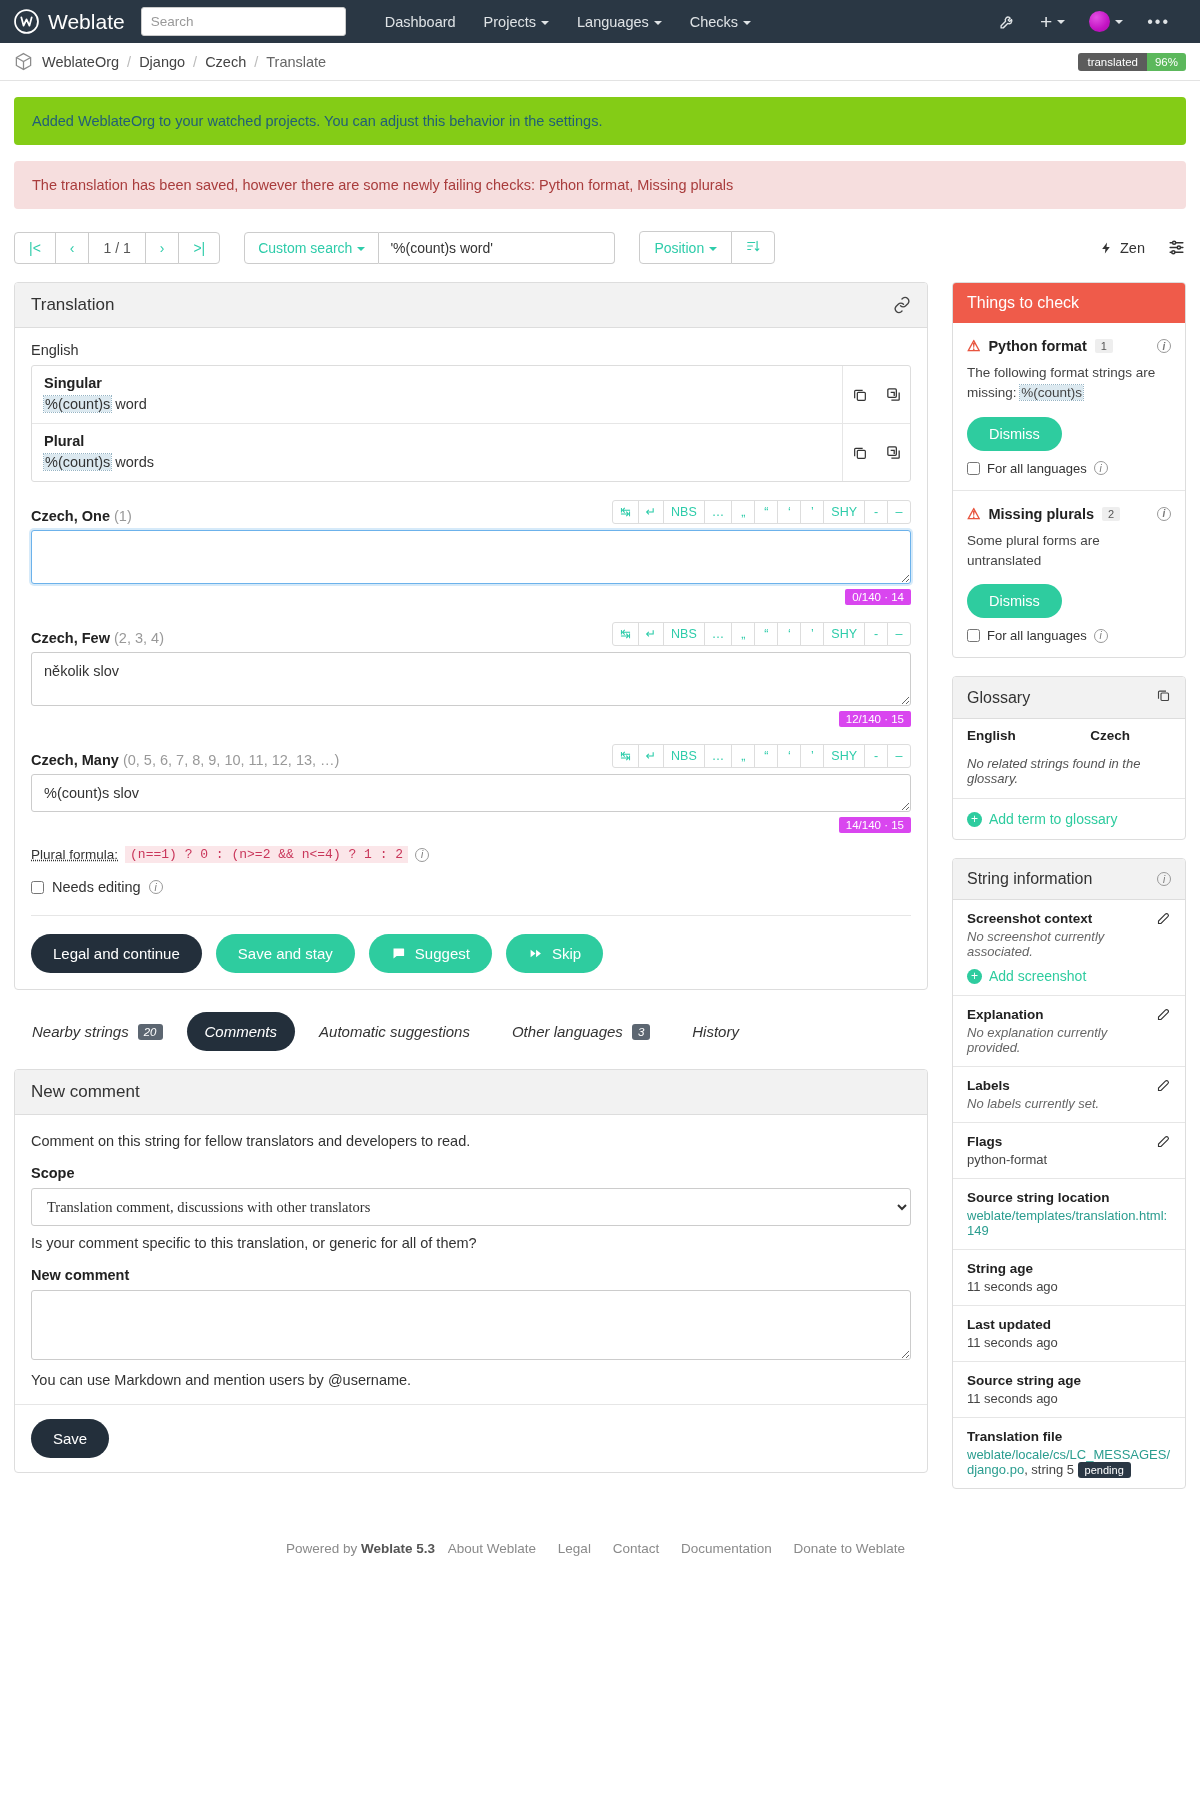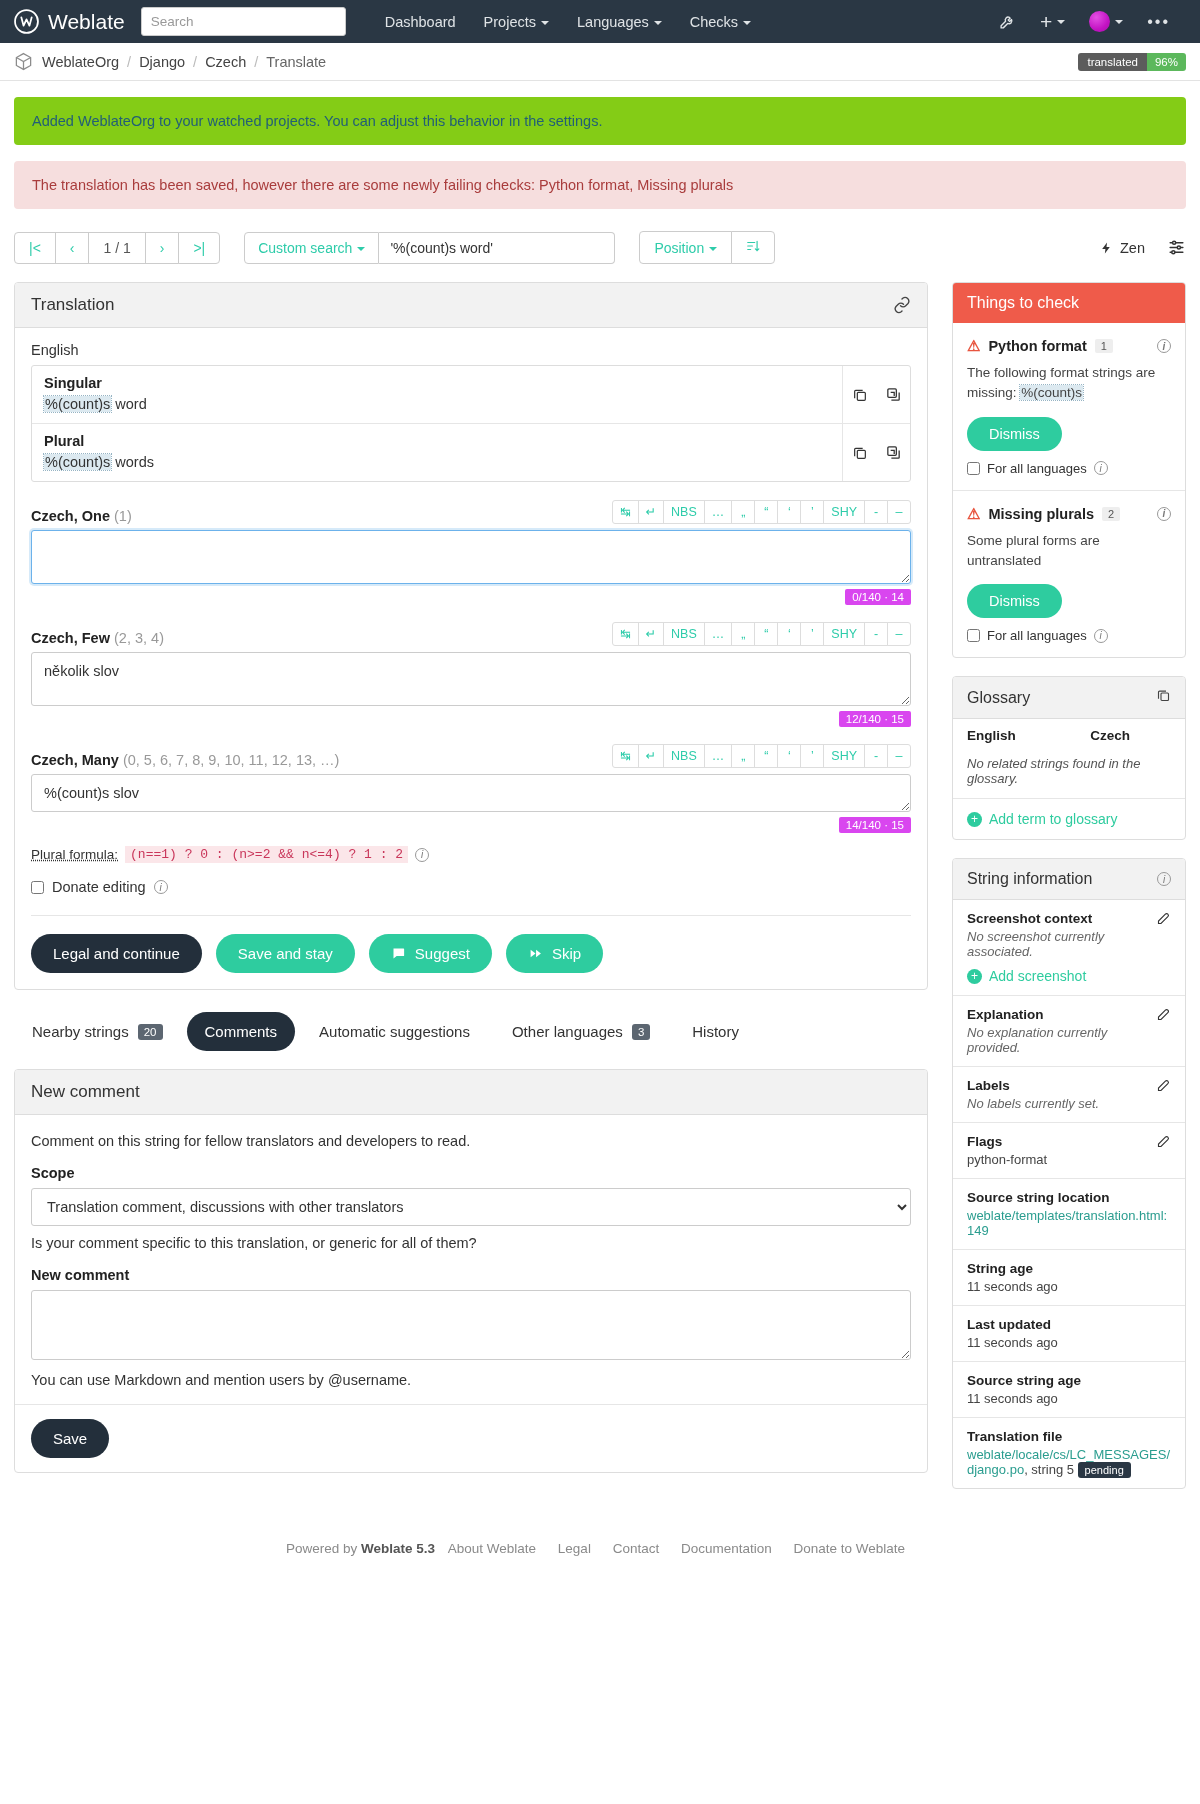--- a/index.html
+++ b/index.html
@@ -117,29 +117,29 @@
 
   .actions { display:flex; gap:14px; margin-top:20px; padding-top:18px; border-top:1px solid #e6e6e6; flex-wrap:wrap; }
   .btn { border:none; border-radius:22px; padding:11px 22px; font-size:15px; cursor:pointer;
     font-family:"Liberation Sans", sans-serif; display:inline-flex; align-items:center; gap:9px; }
   .btn-dark { background:#232f3b; color:#fff; }
   .btn-teal { background:#2ecc9f; color:#fff; }
 
   
   .tabs { display:flex; gap:6px; margin:22px 0 0; }
   .tab { padding:11px 18px; border-radius:22px; font-size:15px; color:#333; cursor:pointer;
-    display:inline-flex; align-items:center; gap:9px; }
+    display:inline-flex; align-items:center; gap:9px;font-style:italic; }
   .tab.active { background:#232f3b; color:#fff; }
   .tab .cnt { background:#5c6671; color:#fff; font-size:11.5px; border-radius:3px; padding:2px 6px; }
 
   
   .form-label { font-size:14.5px; font-weight:bold; color:#222; margin:16px 0 7px; }
   .helper { font-size:14.5px; color:#333; margin-top:9px; }
   select.form-sel { width:100%; border:1px solid #ccc; border-radius:3px; padding:9px 11px;
-    font-family:Liberation Sans, sans-serif; font-size:14.5px; color:#333; background:#fff; }
+    font-family:Liberation Serif, serif; font-size:14.5px; color:#333; background:#fff; }
   textarea.form-area { width:100%; height:70px; border:1px solid #ccc; border-radius:3px; padding:10px 12px;
     font-family:"Liberation Sans", sans-serif; font-size:14.5px; resize:vertical; }
   .panel-foot { border-top:1px solid #e6e6e6; padding:14px 16px; }
 
   
   .side-panel { border:1px solid #ddd; border-radius:4px; margin-bottom:18px; overflow:hidden; background:#fff; }
   .side-head { padding:11px 14px; font-size:16px; display:flex; align-items:center; }
   .side-head.red { background:#ef5b4a; color:#fff; }
   .side-head.grey { background:#f2f2f2; color:#333; border-bottom:1px solid #ddd; }
   .side-head .ico { margin-left:auto; cursor:pointer; }
@@ -400,21 +400,21 @@
           <div class="counter"><span>14/140 · 15</span></div>
 
           <div class="plural-formula">
             <span class="pf-label">Plural formula:</span>
             <span class="pf-code">(n==1) ? 0 : (n&gt;=2 &amp;&amp; n&lt;=4) ? 1 : 2</span>
             <span class="info-i">i</span>
           </div>
 
           <label class="needs-edit">
             <input type="checkbox" style="">
-            <span>Donate editing</span>
+            <span>Needs editing</span>
             <span class="info-i">i</span>
           </label>
 
           <div class="actions">
             <button class="btn btn-dark">Legal and continue</button>
             <button class="btn btn-teal">Save and stay</button>
             <button class="btn btn-teal">
               <svg width="15" height="15" viewBox="0 0 24 24" fill="#fff">
                   <path d="M4 4h16a1 1 0 0 1 1 1v10a1 1 0 0 1-1 1H9l-5 4z"></path>
                 </svg>

